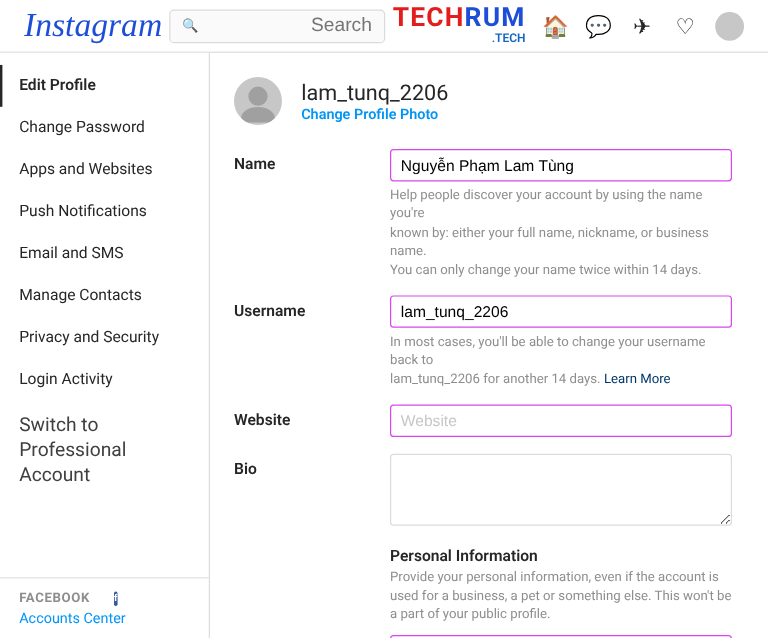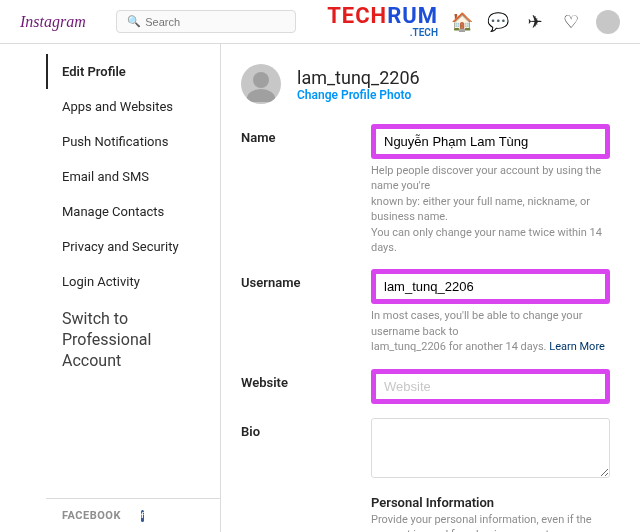--- a/index.html
+++ b/index.html
@@ -18,40 +18,41 @@
       display: flex;
       align-items: center;
       justify-content: space-between;
       padding: 8px 20px;
       border-bottom: 1px solid #dbdbdb;
       background: #fff;
       height: 44px;
     }
     .logo {
       font-family: Georgia, serif;
-      font-size: 16px;
+      font-size: 28px;
       font-style: italic;
-      color: #701a75;
+      color: #1d4ed8;
     }
     .search-bar {
       display: flex;
       align-items: center;
       background: #fafafa;
       border: 1px solid #dbdbdb;
       border-radius: 4px;
       padding: 4px 10px;
       width: 180px;
     }
     .search-bar input {
       border: none;
       background: transparent;
       outline: none;
-      font-size: 11px;
+      font-size: 16px;
       color: #8e8e8e;
       width: 140px;
+      text-align: right;
     }
     .search-icon-sm {
       color: #8e8e8e;
       font-size: 11px;
       margin-right: 4px;
     }
     .header-icons {
       display: flex;
       align-items: center;
       gap: 14px;
@@ -64,21 +65,20 @@
       justify-content: center;
       color: #262626;
       font-size: 18px;
       cursor: pointer;
     }
 
     
     .main-layout {
       display: flex;
       height: calc(532px - 44px);
-      padding-left: 46px;
     }
 
     
     .sidebar {
       width: 175px;
       border-right: 1px solid #dbdbdb;
       padding-top: 10px;
       flex-shrink: 0;
       background: #fff;
     }
@@ -169,21 +169,21 @@
       font-size: 13px;
       font-weight: 600;
       color: #262626;
       flex-shrink: 0;
     }
     .form-field {
       flex: 1;
     }
     .form-field input {
       width: 100%;
-      border: 5px solid #d946ef;
+      border: 1px solid #d946ef;
       border-radius: 3px;
       padding: 5px 8px;
       font-size: 13px;
       outline: none;
       background: #fff;
     }
     .form-field input::placeholder {
       color: #c7c7c7;
     }
     .form-field textarea {
@@ -248,20 +248,23 @@
     <div class="header-icon" style="background:#c7c7c7; border-radius:50%; width:24px; height:24px;"></div>
   </div>
 </div>
 
 <div class="main-layout">
 
   <div class="sidebar" style="position:relative; display:flex; flex-direction:column;">
     <div style="flex:1; overflow-y:auto;">
       <div class="sidebar-item active">
         <span>Edit Profile</span>
+      </div>
+      <div class="sidebar-item">
+        <span>Change Password</span>
       </div>
       <div class="sidebar-item">
         <span>Apps and Websites</span>
       </div>
       <div class="sidebar-item">
         <span>Push Notifications</span>
       </div>
       <div class="sidebar-item">
         <span>Email and SMS</span>
       </div>
@@ -281,20 +284,21 @@
 
     <div style="border-top:1px solid #dbdbdb; padding: 10px 16px;">
       <div class="facebook-label">
         <span style="font-size:11px; font-weight:700; color:#8e8e8e; letter-spacing:0.5px;">FACEBOOK</span>
         <span style="width:12px;height:12px;background:#3b5998;border-radius:2px;color:#fff;font-size:8px;text-align:center;line-height:12px;font-weight:bold;display:inline-block;">f</span>
         <span style="width:12px;height:12px;background:linear-gradient(45deg,#f09433,#e6683c,#dc2743,#cc2366,#bc1888);border-radius:2px;display:inline-block;"></span>
         <span style="width:12px;height:12px;background:#ccc;border-radius:50%;display:inline-block;"></span>
         <span style="width:12px;height:12px;background:#ccc;border-radius:2px;display:inline-block;"></span>
         <span style="width:12px;height:12px;background:#ccc;border-radius:2px;display:inline-block;"></span>
       </div>
+      <div class="accounts-center">Accounts Center</div>
     </div>
   </div>
 
   <div class="content">
 
     <div class="profile-header">
       <div class="avatar-circle">
         <svg viewBox="0 0 36 36" xmlns="http://www.w3.org/2000/svg">
           <circle cx="18" cy="14" r="8" fill="#a0a0a0"></circle>
           <ellipse cx="18" cy="32" rx="14" ry="9" fill="#a0a0a0"></ellipse>

